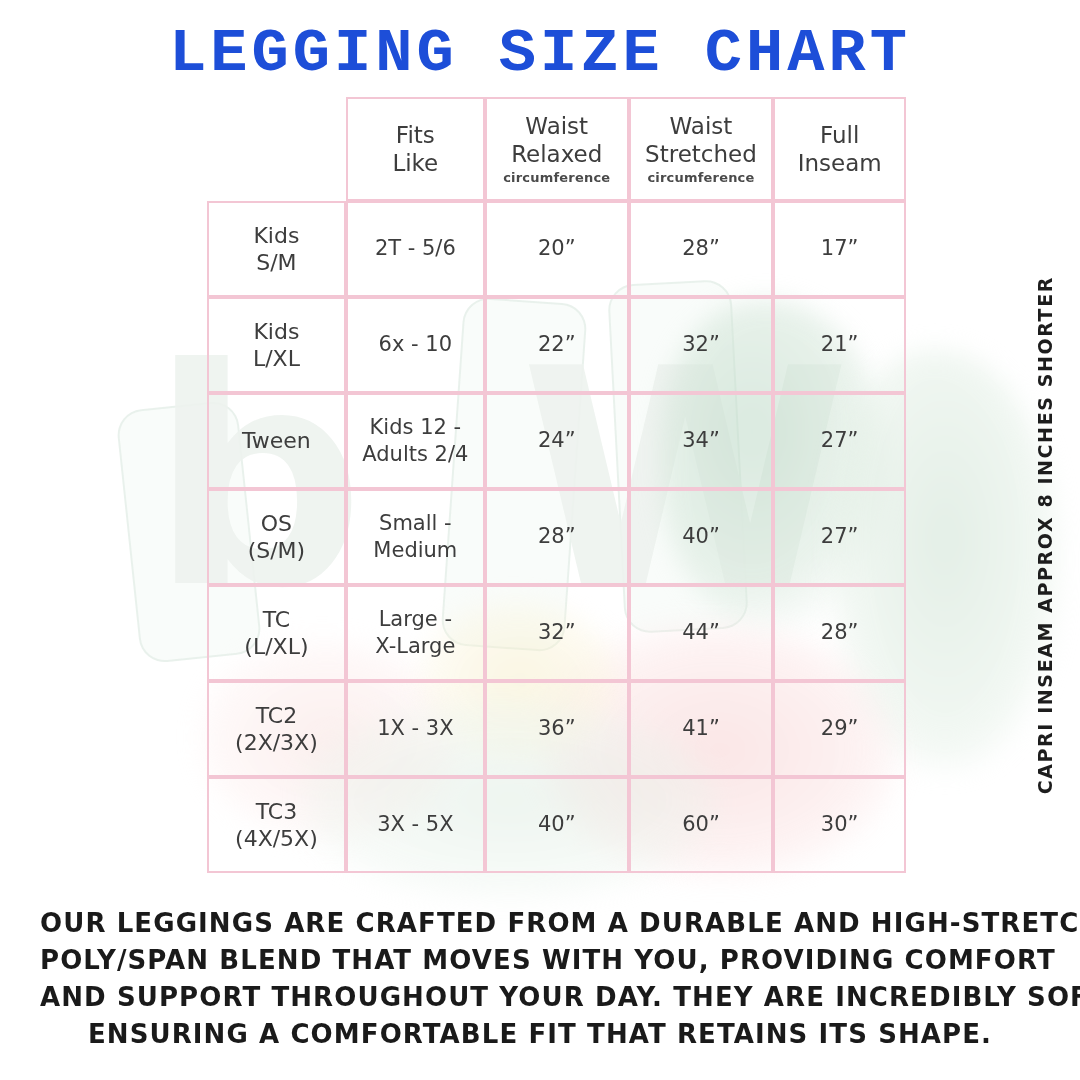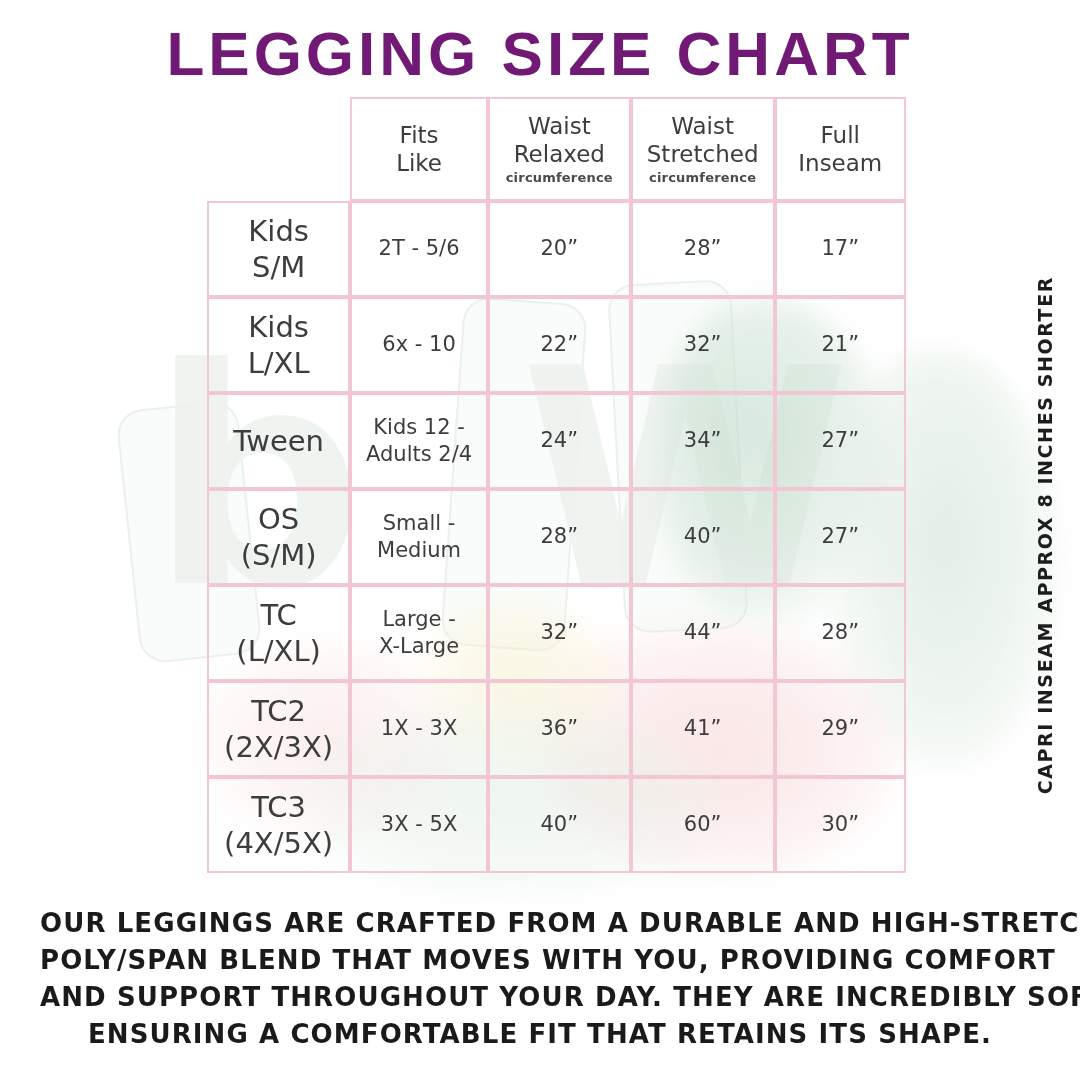--- a/index.html
+++ b/index.html
@@ -80,25 +80,25 @@
     height: 1080px;
   }
 
   
   .title {
     position: absolute;
     top: 18px;
     left: 0;
     width: 1080px;
     text-align: center;
-    font-family: Liberation Sans, sans-serif;
+    font-family: Liberation Mono, monospace;
     font-weight: 700;
     font-size: 62px;
     letter-spacing: 4px;
-    color: #701a75;
+    color: #1d4ed8;
   }
 
   
   .chart {
     position: absolute;
     left: 174px;
     top: 97px;
     width: 732px;
     border-collapse: separate;
     border-spacing: 0;
@@ -130,21 +130,21 @@
     font-size: 13px;
     letter-spacing: 0.2px;
     color: #4a4a4a;
     margin-top: 2px;
     font-weight: bold;
   }
   .row-head {
     background: #fbe3ea;
     width: 148px;
     height: 92px;
-    font-size: 29px;
+    font-size: 22px;
     line-height: 1.25;
     color: #2f2f2f;
   }
   .cell {
     background: rgba(255,255,255,0.18);
     font-size: 21px;
     line-height: 1.3;
     height: 92px;
   }
   .col-fits { width: 148px; }

